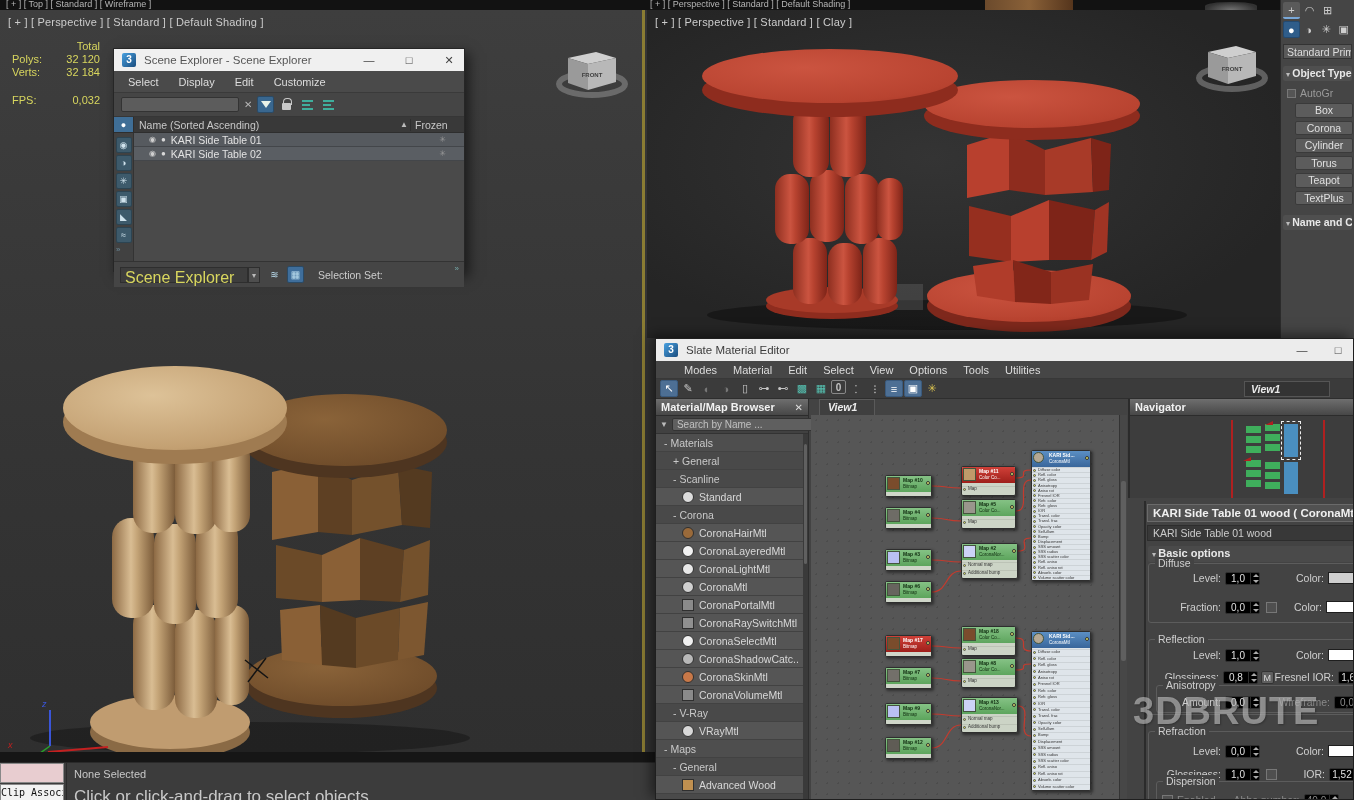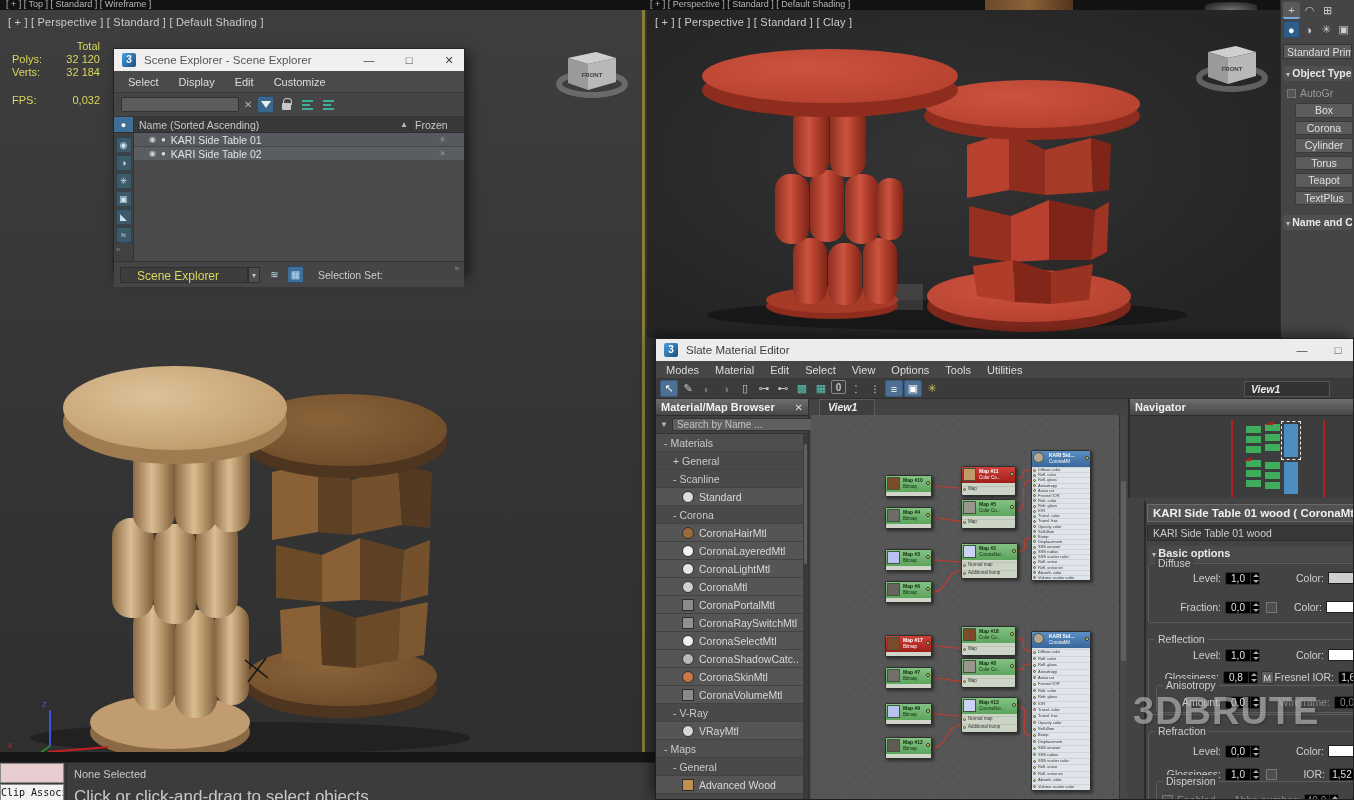--- a/index.html
+++ b/index.html
@@ -49,21 +49,21 @@
 .se-body{position:relative;height:128px;background:#4a4a4a}
 .se-strip{position:absolute;left:0;top:0;width:20px;height:100%;background:#414141;border-right:1px solid #333;padding-top:2px}
 .se-strip .sic{width:16px;height:16px;margin:2px auto;background:#3d5a6b;border:1px solid #2c4452;border-radius:2px;color:#cfe2ec;font-size:9px;display:flex;align-items:center;justify-content:center}
 .se-rows{position:absolute;left:20px;top:0;right:0}
 .se-row{height:14px;display:flex;align-items:center;font-size:10.5px;color:#e2e2e2;border-bottom:1px solid #43464a;background:#565a5f;position:relative}
 .se-row:nth-child(2){background:#5a5e63}
 .se-row .eye{margin-left:15px;font-size:8px;color:#cfcfcf}
 .se-row .dot{margin:0 5px;font-size:8px;color:#d8d8d8}
 .se-row .fzc{position:absolute;right:18px;color:#9a9a9a;font-size:8px}
 .se-foot{height:26px;background:#454545;border-top:1px solid #333;display:flex;align-items:center;padding:0 6px;position:relative}
-.se-dd{width:128px;height:16px;background:#3d3d3d;border:1px solid #2e2e2e;color:#d8d65e;font-size:12px;padding:1px 16px}
+.se-dd{width:128px;height:16px;background:#3d3d3d;border:1px solid #2e2e2e;color:#d8d65e;font-size:16px;padding:1px 4px}
 .se-dd-arrow{width:12px;height:16px;background:#4e4e4e;border:1px solid #2e2e2e;color:#bbb;font-size:8px;text-align:center;line-height:15px;margin-right:6px}
 .foot-ic{width:17px;height:17px;border-radius:2px;margin-right:4px;display:flex;align-items:center;justify-content:center;color:#bde;font-size:10px}
 .foot-ic.blue{background:#3f6e9b;border:1px solid #2a4a66}
 .se-foot .ss{margin-left:10px;font-size:10.5px;color:#cccccc}
 .se-foot .mm{position:absolute;right:5px;top:2px;color:#7aa;font-size:8px}
 
 
 #vpR{left:647px;top:10px;width:633px;height:328px;background:radial-gradient(ellipse at 45% 45%,#343434,#252525 75%);overflow:hidden}
 
 
@@ -77,21 +77,21 @@
 .rollout::before{content:"▾ ";font-weight:normal;color:#bbb;font-size:8px}
 .cp-auto{margin:6px 0 0 6px;display:flex;align-items:center;color:#9a9a9a;font-size:10.5px}
 .cp-auto .cb{width:9px;height:9px;background:#555;border:1px solid #777;margin-right:4px}
 #cp-btns{margin-top:4px}
 #cp-btns .btn{display:block;width:58px;margin:0 0 3px 14px;height:14.5px;background:#5c5c5c;border:1px solid #3a3a3a;border-radius:2px;font-size:10.5px;color:#e0e0e0;text-align:center;line-height:13px;white-space:nowrap;overflow:hidden}
 
 
 #slate{left:655px;top:338px;width:699px;height:462px;background:#434343;border:1px solid #1f1f1f;box-shadow:-4px -3px 12px rgba(0,0,0,.5);z-index:10;overflow:hidden}
 .sl-title{height:22px;background:#ececec;display:flex;align-items:center;padding:0 8px;overflow:hidden}
 .sl-title .t{margin-left:8px;font-size:11.5px;color:#3c3c3c}
-.sl-menu{height:18px;background:#464646;display:flex;align-items:center;border-bottom:1px solid #383838;padding-left:2px}
+.sl-menu{height:18px;background:#464646;display:flex;align-items:center;border-bottom:1px solid #383838;padding-left:20px}
 .sl-menu span{padding:0 8px;font-size:11px;color:#dddddd}
 .sl-tools{height:20px;background:#3b3b3b;display:flex;align-items:center;padding-left:4px;border-bottom:1px solid #2e2e2e;position:relative}
 .ti{width:18px;height:17px;margin-right:1px;display:flex;align-items:center;justify-content:center;font-size:11px;color:#c5c5c5;border-radius:2px}
 .ti.on{background:#4d6f94;border:1px solid #3a5a7d;color:#fff}
 .ti.dim{color:#777}
 .ti.teal{color:#55c0b0}
 .ti.gold{color:#d8c050}
 .ti.box{border:1px solid #888;font-weight:bold;width:15px;height:14px;font-size:10px}
 #view-selector{position:absolute;left:588px;top:2px;width:86px;height:16px;background:#333;border:1px solid #555;color:#e8e8e8;font-size:10.5px;font-style:italic;font-weight:bold;padding:1px 6px}
 

